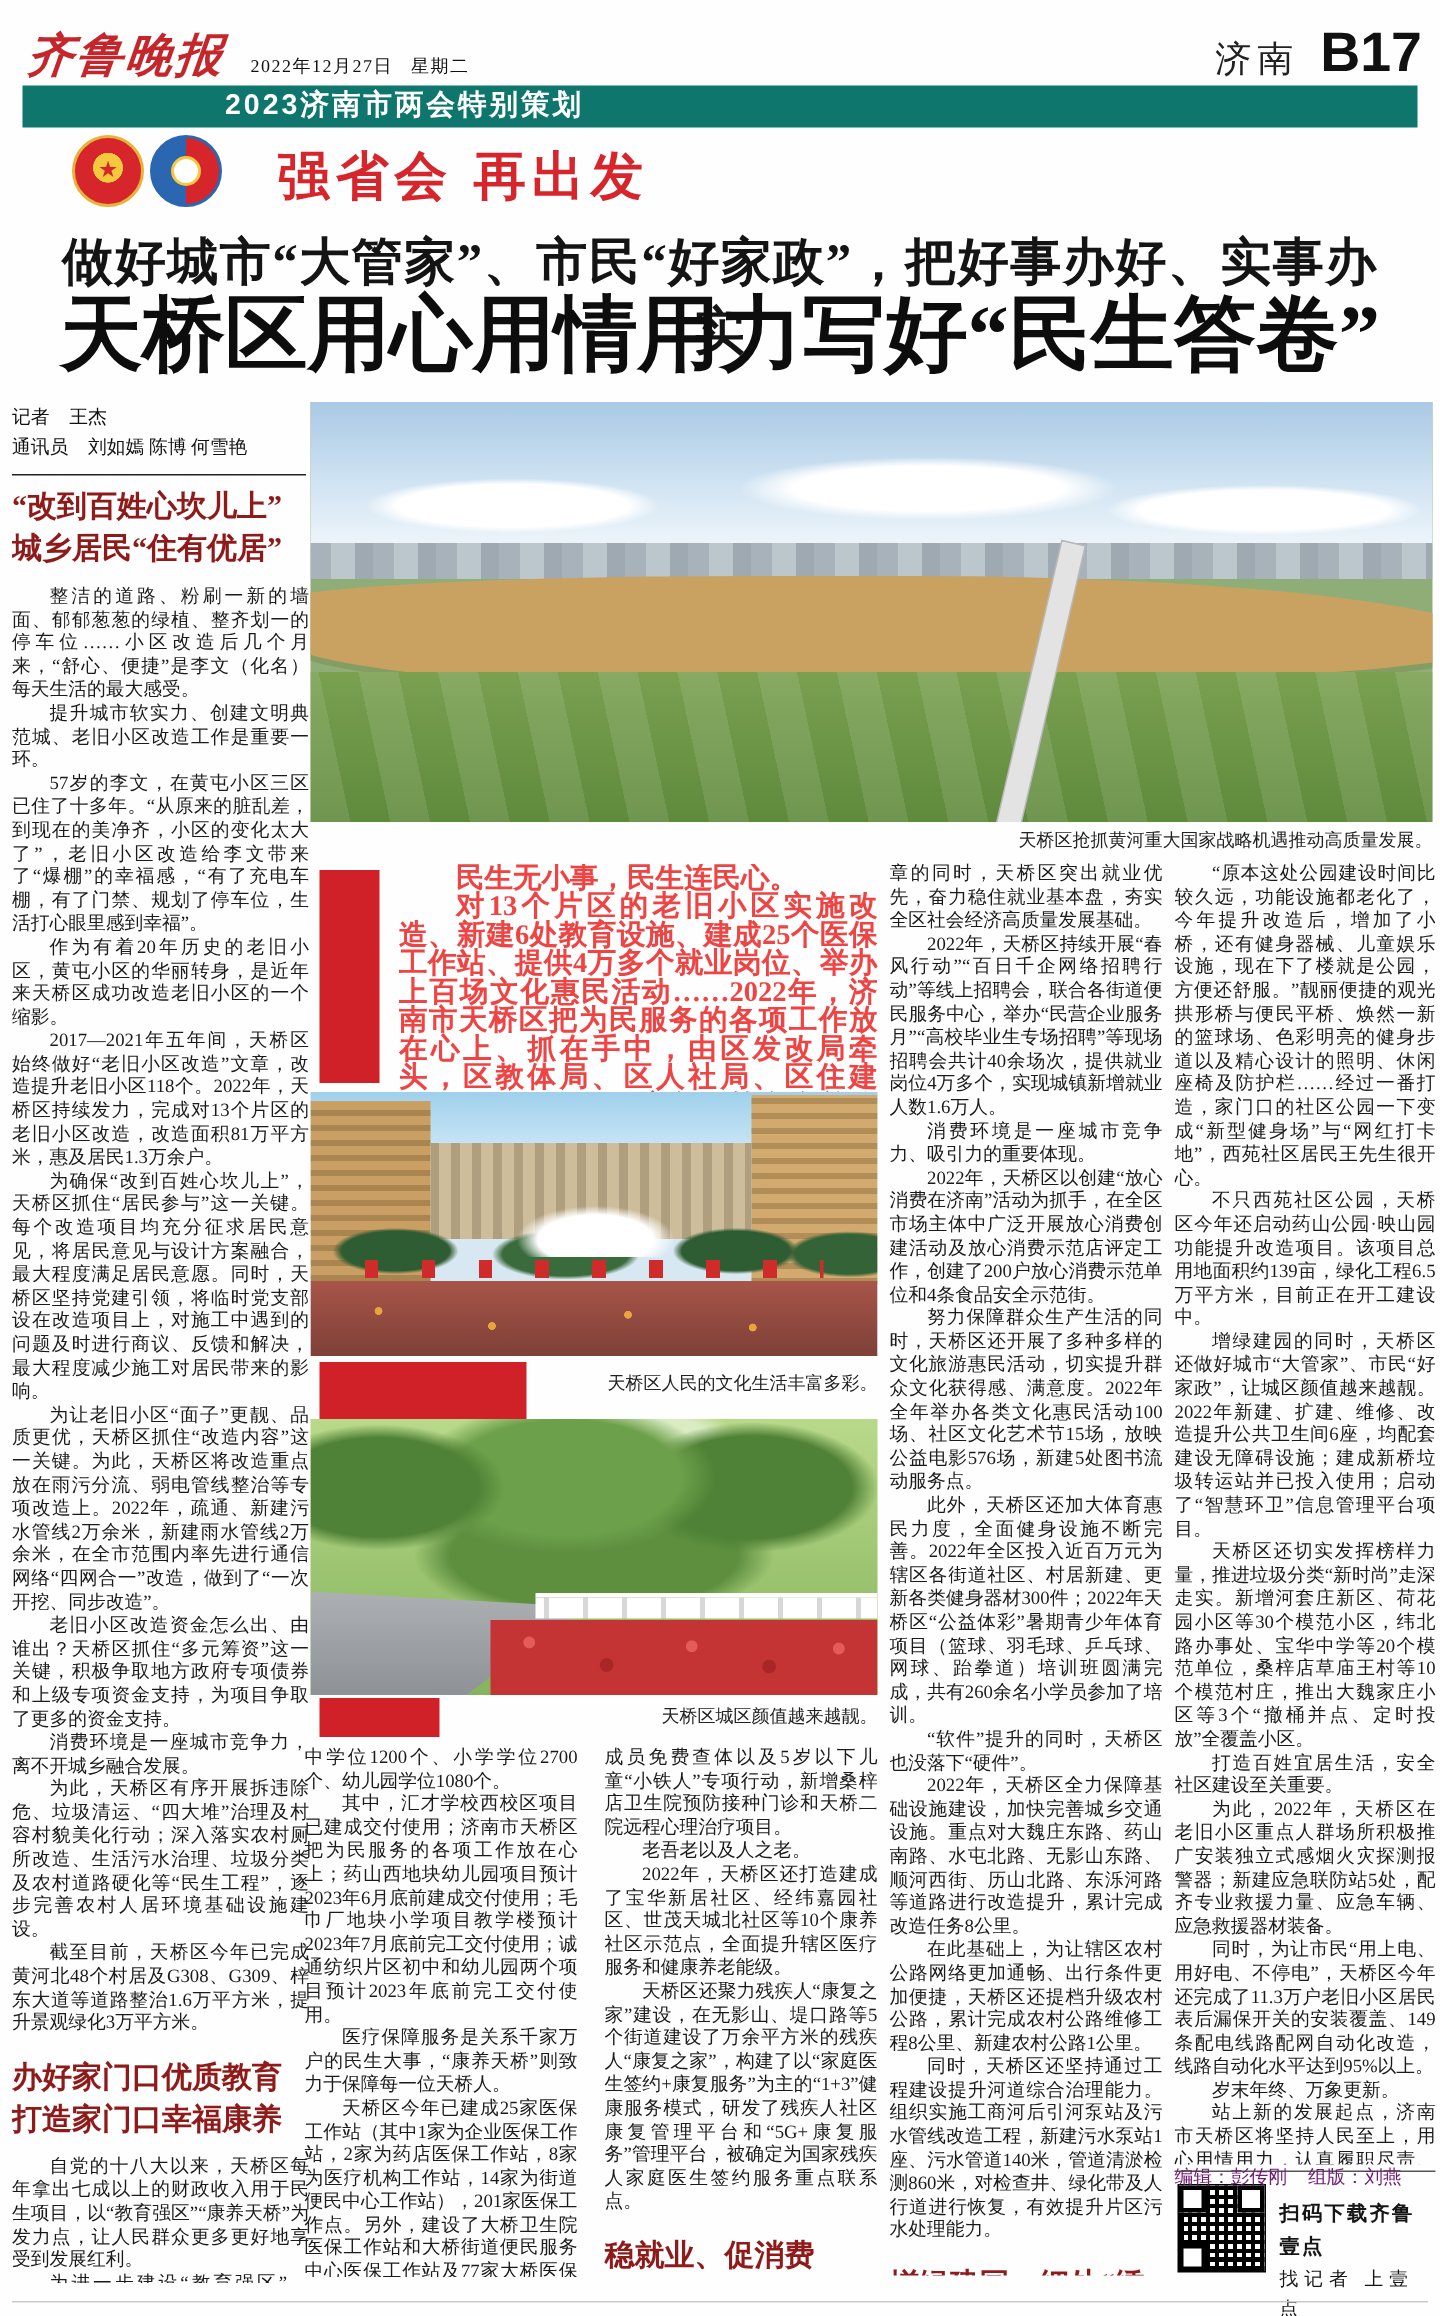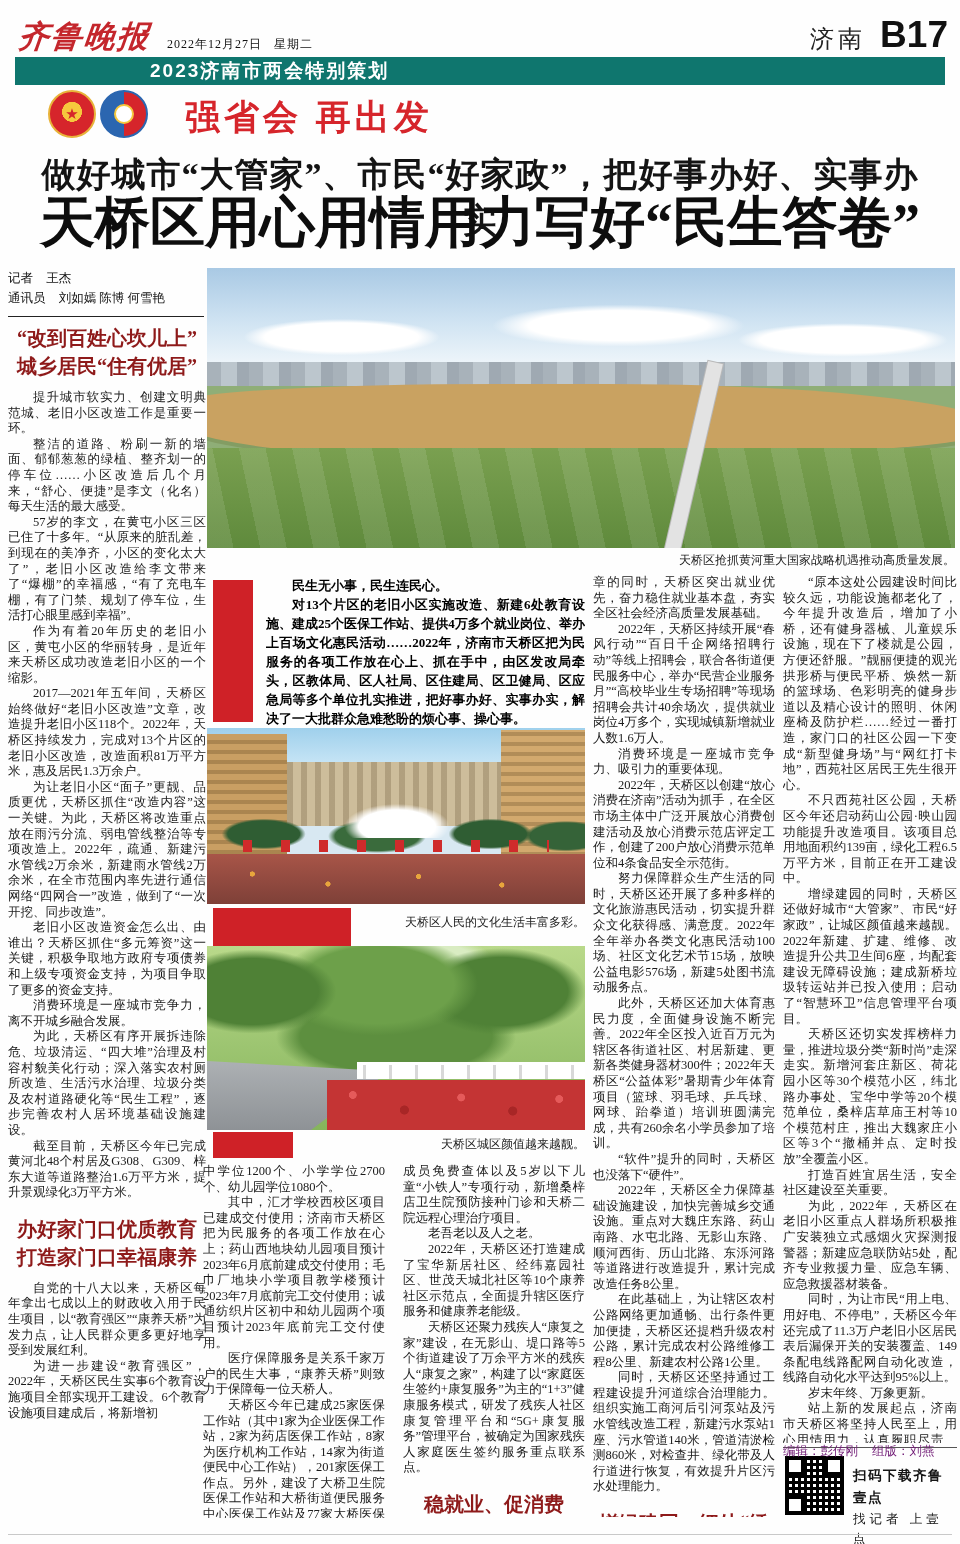--- a/index.html
+++ b/index.html
@@ -104,25 +104,25 @@
   .rb-cap2{left:213px;top:1132px;width:80px;height:26px;}
   
   .para{font-size:12.5px;line-height:15.6px;text-align:justify;text-indent:2em;margin:0;color:#1a1a1a;}
   .col{position:absolute;overflow:hidden;}
   .col-left{left:8px;top:322px;width:198px;height:1200px;}
   .col-mid-a{left:203px;top:1164px;width:182px;height:354px;font-family:Liberation Serif, serif;}
   .col-mid-b{left:403px;top:1164px;width:182px;height:354px;}
   .col-4{left:593px;top:575px;width:182px;height:942px;}
   .col-5{left:783px;top:575px;width:174px;height:868px;}
   .cont .para:first-child{text-indent:0;}
-  .sec-title{color:#8e1a1a;font-weight:bold;font-size:20px;line-height:28px;text-align:center;
+  .sec-title{color:#8e1a1a;font-weight:bold;font-size:20px;line-height:28px;
         margin:14px 0 10px;}
   .col-left .sec-title:first-child{margin-top:2px;}
   .intro{position:absolute;left:266px;top:576px;width:319px;height:152px;overflow:hidden;}
-  .intro .para{font-weight:bold;font-size:13px;line-height:19px;color:#000000;}
+  .intro .para{font-weight:bold;font-size:19px;line-height:19px;color:#ef4444;}
   
   .qr-footer{position:absolute;left:783px;top:1447px;width:174px;border-top:1.5px solid #555;padding-top:7px;}
   .qr{position:absolute;left:2px;top:8px;width:57px;height:57px;border:1px solid #000;background:
       repeating-linear-gradient(0deg,#000 0 3px, rgba(0,0,0,0) 3px 6px),
       repeating-linear-gradient(90deg,#000 0 3px, #fff 3px 6px);}
   .qr .fc{position:absolute;width:12px;height:12px;border:3px solid #000;background:#fff;}
   .qr .c1{left:0;top:0;} .qr .c2{right:0;top:0;} .qr .c3{left:0;bottom:0;}
   .qr-text{margin-left:70px;}
   .qr-line1{font-size:13.5px;font-weight:bold;letter-spacing:1.5px;line-height:22px;margin-top:10px;}
   .qr-line2{font-size:12.5px;letter-spacing:4px;line-height:20px;}
@@ -206,25 +206,26 @@
   </div>
   <div class="red-block rb-cap2"></div>
   <div class="caption cap-2">天桥区城区颜值越来越靓。</div>
 
   <div class="col col-left">
     <div class="sec-title">
       <div>“改到百姓心坎儿上”</div>
       <div>城乡居民“住有优居”</div>
     </div>
     <div>
+        <p class="para">整洁的道路、粉刷一新的墙面、郁郁葱葱的绿植、整齐划一的停车位……小区改造后几个月来，“舒心、便捷”是李文（化名）每天生活的最大感受。</p>
         <p class="para">提升城市软实力、创建文明典范城、老旧小区改造工作是重要一环。</p>
-        <p class="para">整洁的道路、粉刷一新的墙面、郁郁葱葱的绿植、整齐划一的停车位……小区改造后几个月来，“舒心、便捷”是李文（化名）每天生活的最大感受。</p>
         <p class="para">57岁的李文，在黄屯小区三区已住了十多年。“从原来的脏乱差，到现在的美净齐，小区的变化太大了”，老旧小区改造给李文带来了“爆棚”的幸福感，“有了充电车棚，有了门禁、规划了停车位，生活打心眼里感到幸福”。</p>
         <p class="para">作为有着20年历史的老旧小区，黄屯小区的华丽转身，是近年来天桥区成功改造老旧小区的一个缩影。</p>
         <p class="para">2017—2021年五年间，天桥区始终做好“老旧小区改造”文章，改造提升老旧小区118个。2022年，天桥区持续发力，完成对13个片区的老旧小区改造，改造面积81万平方米，惠及居民1.3万余户。</p>
+        <p class="para">为确保“改到百姓心坎儿上”，天桥区抓住“居民参与”这一关键。每个改造项目均充分征求居民意见，将居民意见与设计方案融合，最大程度满足居民意愿。同时，天桥区坚持党建引领，将临时党支部设在改造项目上，对施工中遇到的问题及时进行商议、反馈和解决，最大程度减少施工对居民带来的影响。</p>
         <p class="para">为让老旧小区“面子”更靓、品质更优，天桥区抓住“改造内容”这一关键。为此，天桥区将改造重点放在雨污分流、弱电管线整治等专项改造上。2022年，疏通、新建污水管线2万余米，新建雨水管线2万余米，在全市范围内率先进行通信网络“四网合一”改造，做到了“一次开挖、同步改造”。</p>
         <p class="para">老旧小区改造资金怎么出、由谁出？天桥区抓住“多元筹资”这一关键，积极争取地方政府专项债券和上级专项资金支持，为项目争取了更多的资金支持。</p>
         <p class="para">消费环境是一座城市竞争力，离不开城乡融合发展。</p>
         <p class="para">为此，天桥区有序开展拆违除危、垃圾清运、“四大堆”治理及村容村貌美化行动；深入落实农村厕所改造、生活污水治理、垃圾分类及农村道路硬化等“民生工程”，逐步完善农村人居环境基础设施建设。</p>
         <p class="para">截至目前，天桥区今年已完成黄河北48个村居及G308、G309、梓东大道等道路整治1.6万平方米，提升景观绿化3万平方米。</p>
       </div>
     <div class="sec-title">
       <div>办好家门口优质教育</div>
       <div>打造家门口幸福康养</div>
     </div>

